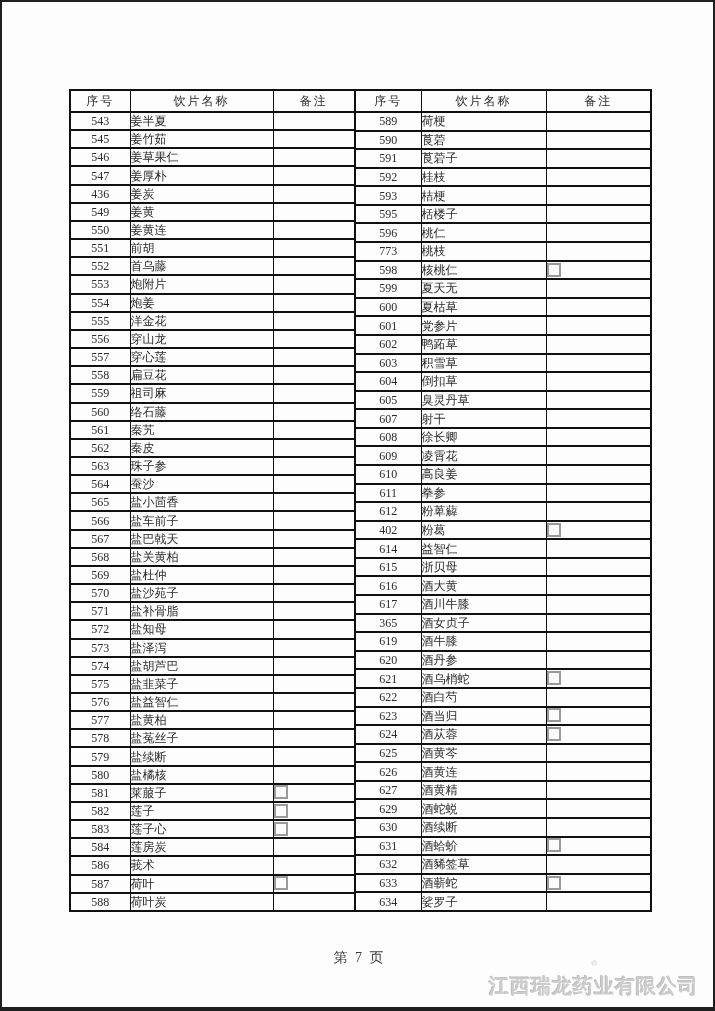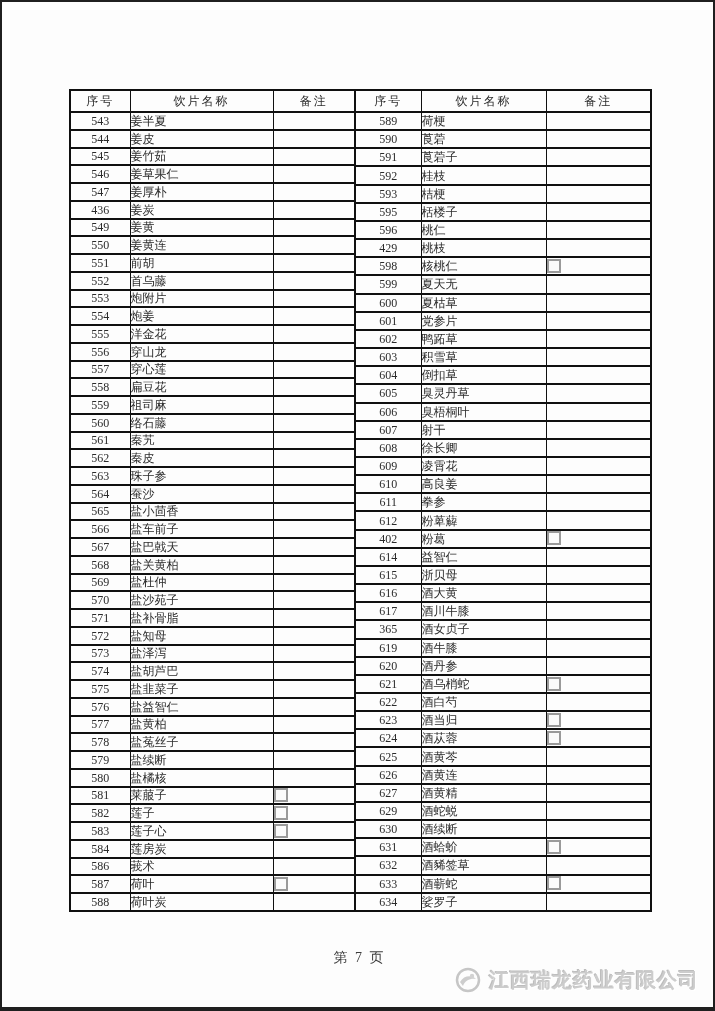--- a/index.html
+++ b/index.html
@@ -36,21 +36,21 @@
     border:2px solid #9a9a9a; background:#fbfbfb; vertical-align:middle;
     margin-top:-2px;
   }
   .page-number {
     position:absolute; left:0; top:947px; width:715px;
     text-align:center; font-size:14px; color:#3c3c3c; letter-spacing:2px;
   }
   .watermark {
     position:absolute; right:14px; top:958px; height:40px;
     display:flex; align-items:center; gap:7px;
-    color:#c9c9c9; user-select:none;
+    color:#c9c9c9; user-select:none;flex-direction:column;
   }
   .watermark .wm-text {
     font-size:20px; font-weight:bold; letter-spacing:1px;
     color:#cccccc;
     text-shadow:1px 1px 0 #ffffff, -1px -1px 0 #bdbdbd;
     font-family:"Liberation Sans","DejaVu Sans",sans-serif;
   }
   .wm-logo { width:28px; height:28px; }
 </style>
 </head>
@@ -71,25 +71,20 @@
         <th>备注</th>
       </tr>
     </thead>
     <tbody id="tbody-left">
         <tr>
           <td class="cell-no">543</td>
           <td class="cell-name">姜半夏</td>
           <td class="cell-note"></td>
         </tr>
         <tr>
-          <td class="cell-no">544</td>
-          <td class="cell-name">姜皮</td>
-          <td class="cell-note"></td>
-        </tr>
-        <tr>
           <td class="cell-no">545</td>
           <td class="cell-name">姜竹茹</td>
           <td class="cell-note"></td>
         </tr>
         <tr>
           <td class="cell-no">546</td>
           <td class="cell-name">姜草果仁</td>
           <td class="cell-note"></td>
         </tr>
         <tr>
@@ -343,21 +338,21 @@
           <td class="cell-no">595</td>
           <td class="cell-name">栝楼子</td>
           <td class="cell-note"></td>
         </tr>
         <tr>
           <td class="cell-no">596</td>
           <td class="cell-name">桃仁</td>
           <td class="cell-note"></td>
         </tr>
         <tr>
-          <td class="cell-no">429</td>
+          <td class="cell-no">773</td>
           <td class="cell-name">桃枝</td>
           <td class="cell-note"></td>
         </tr>
         <tr>
           <td class="cell-no">598</td>
           <td class="cell-name">核桃仁</td>
           <td class="cell-note"><span class="checkbox"></span></td>
         </tr>
         <tr>
           <td class="cell-no">599</td>
@@ -385,25 +380,20 @@
           <td class="cell-note"></td>
         </tr>
         <tr>
           <td class="cell-no">604</td>
           <td class="cell-name">倒扣草</td>
           <td class="cell-note"></td>
         </tr>
         <tr>
           <td class="cell-no">605</td>
           <td class="cell-name">臭灵丹草</td>
-          <td class="cell-note"></td>
-        </tr>
-        <tr>
-          <td class="cell-no">606</td>
-          <td class="cell-name">臭梧桐叶</td>
           <td class="cell-note"></td>
         </tr>
         <tr>
           <td class="cell-no">607</td>
           <td class="cell-name">射干</td>
           <td class="cell-note"></td>
         </tr>
         <tr>
           <td class="cell-no">608</td>
           <td class="cell-name">徐长卿</td>

